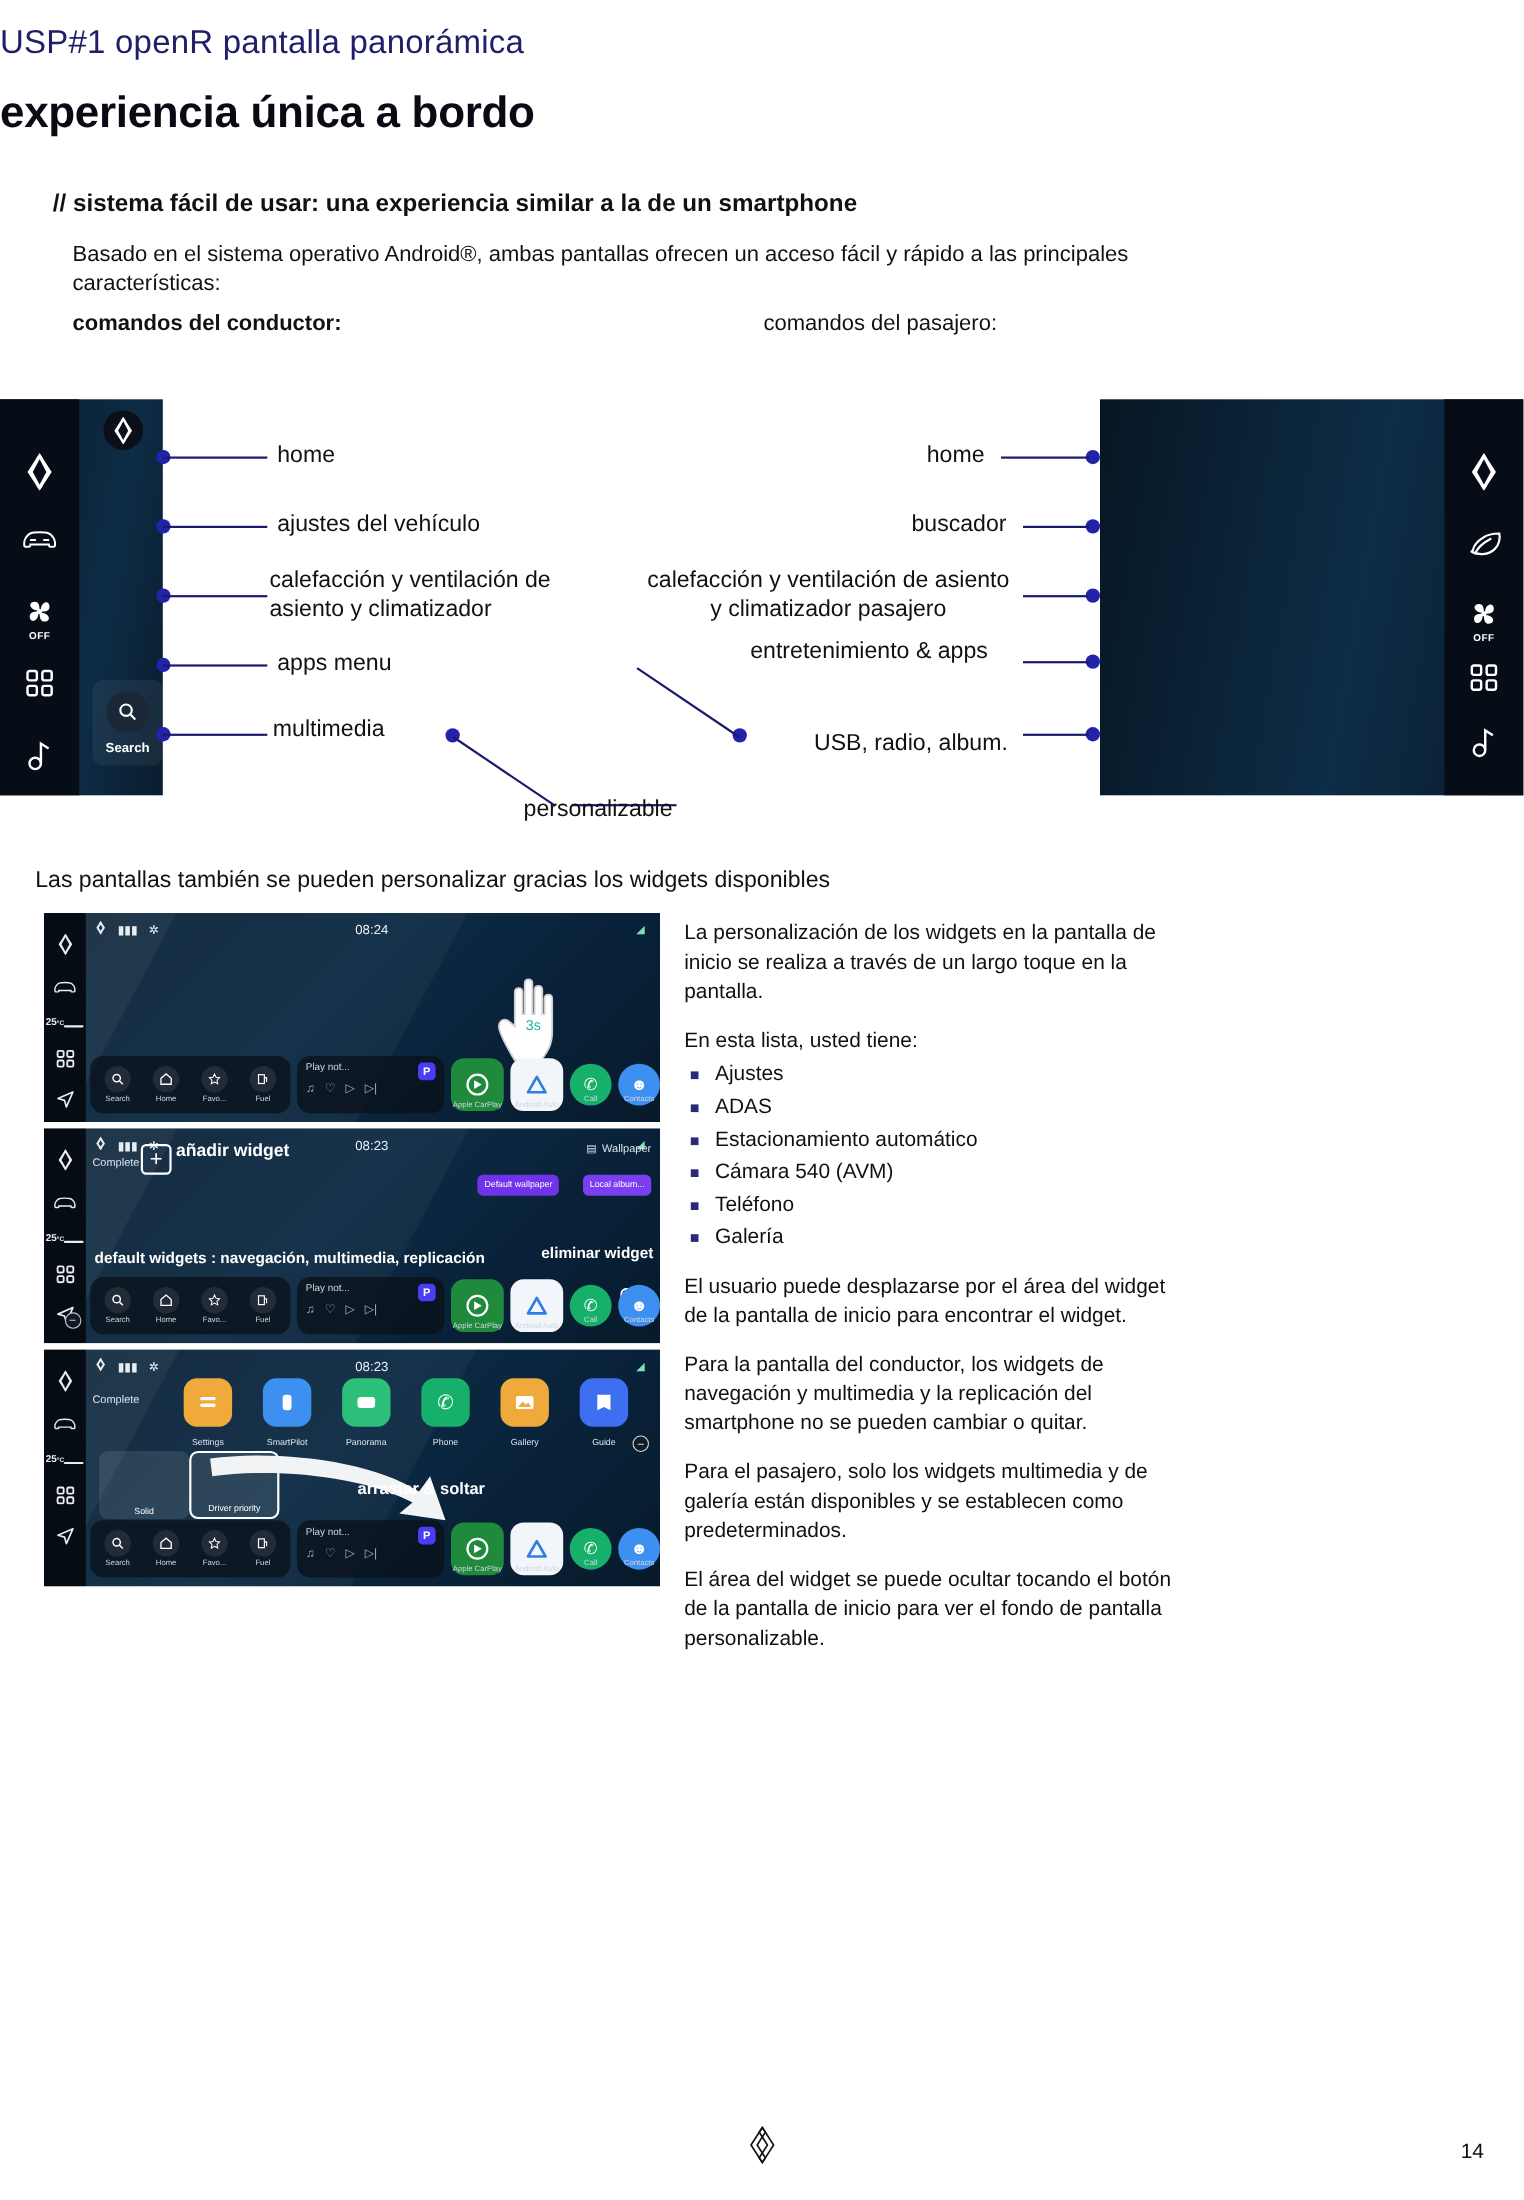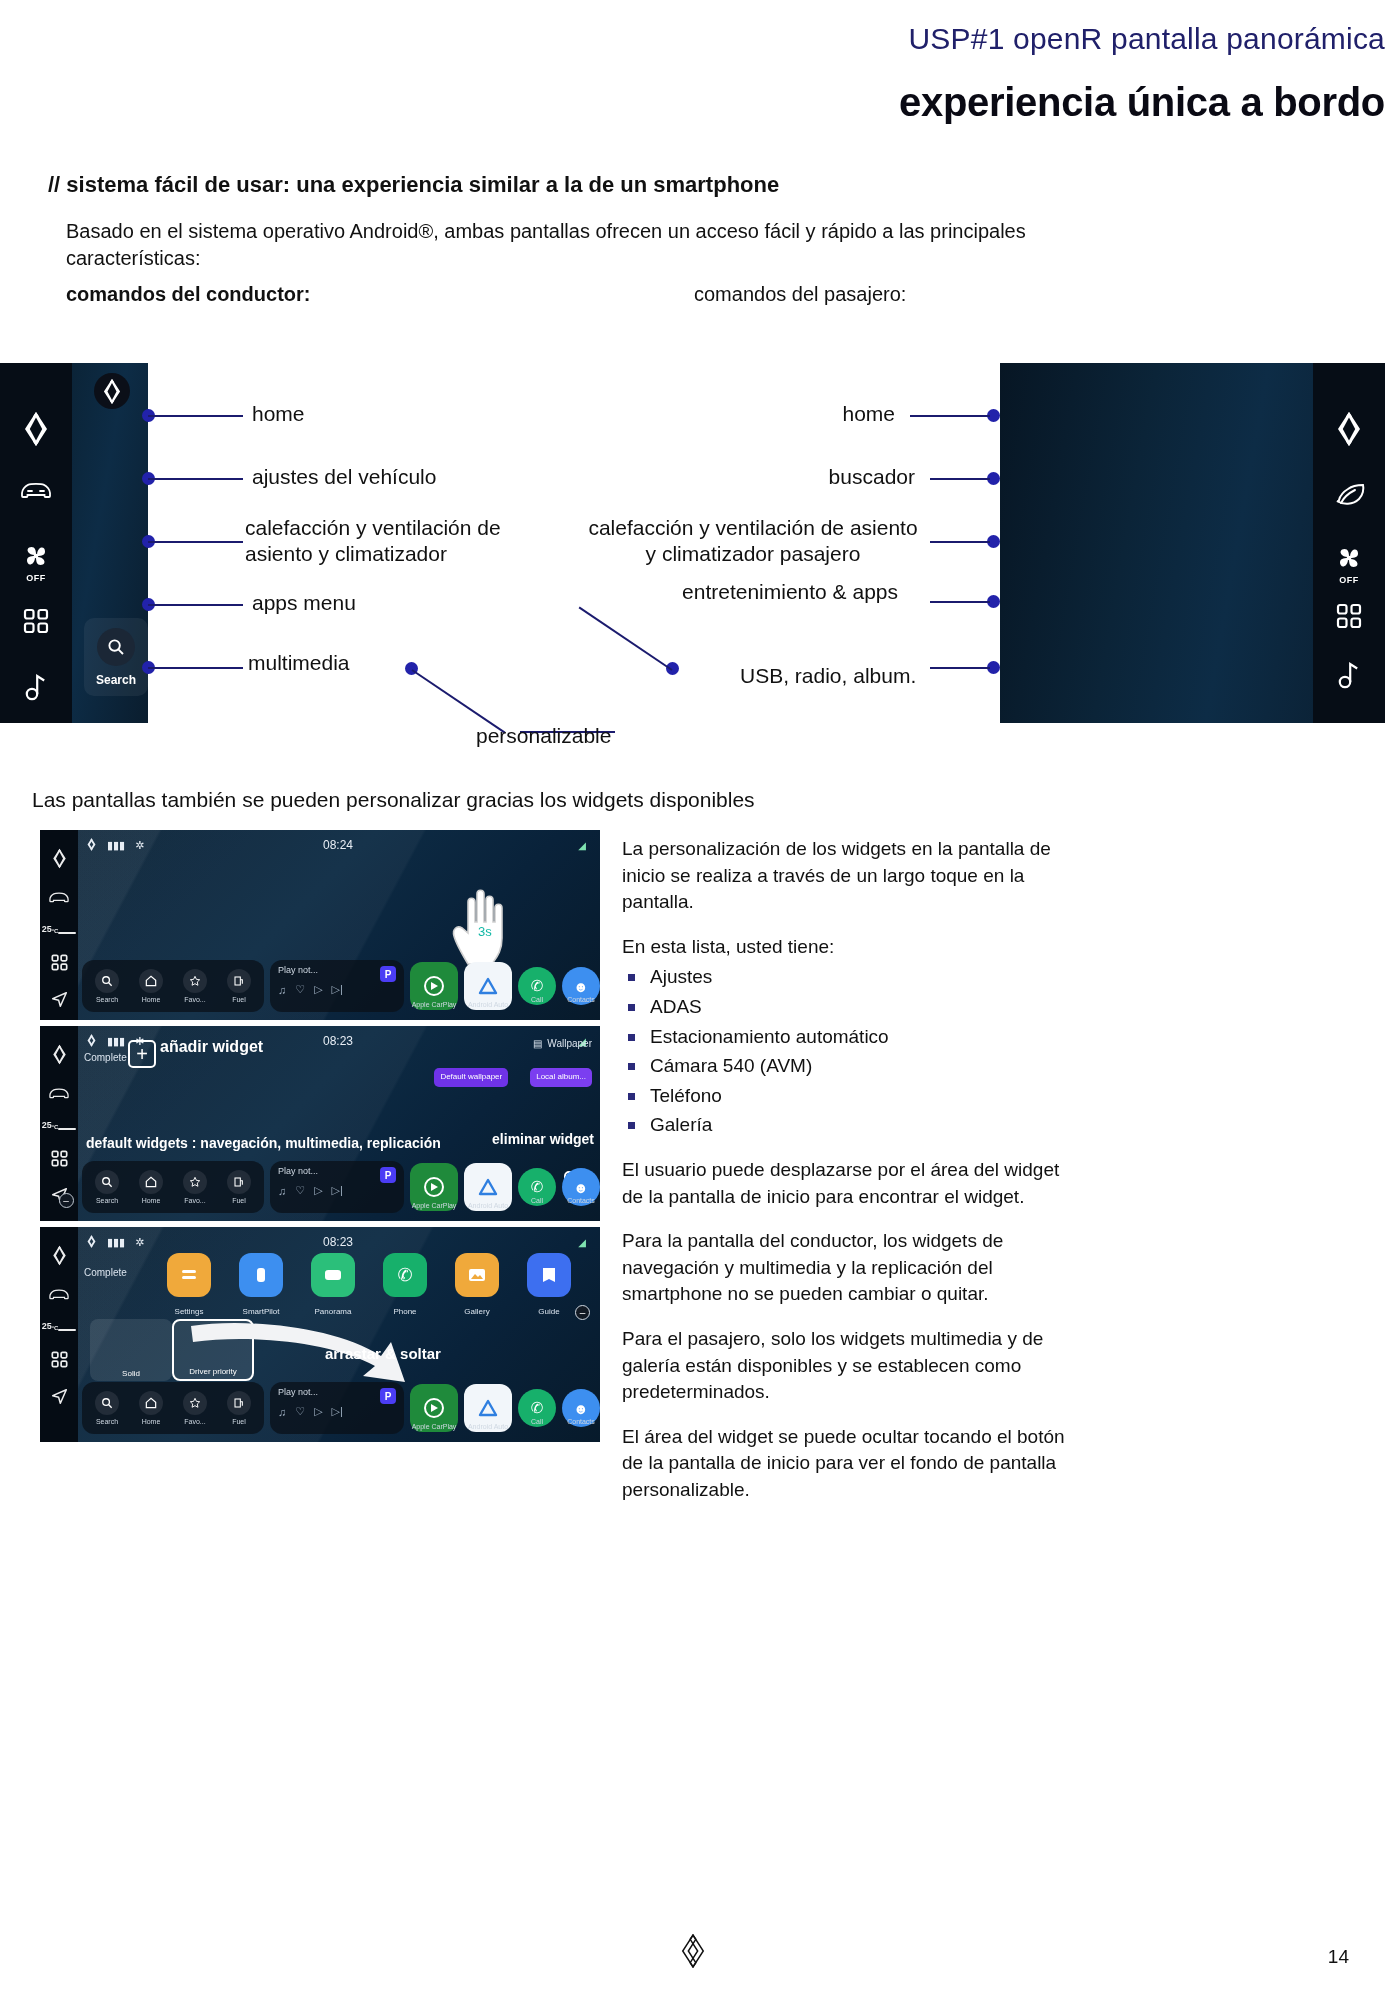--- a/index.html
+++ b/index.html
@@ -8,26 +8,26 @@
     background: #ffffff;
     font-family: "Liberation Sans", sans-serif;
     color: #000;
     overflow: hidden;
   }
   .page { position: relative; width: 1385px; height: 2000px; }
 
   
   .usp-title {
     position: absolute; top: 22px; left: 0; width: 1385px;
-    text-align: right;
+    text-align: left;
     font-size: 30px; color: #20206a; letter-spacing: .2px;
   }
   .main-title {
     position: absolute; top: 80px; left: 0; width: 1385px;
-    text-align: right;
+    text-align: left;
     font-size: 40px; font-weight: bold; color: #0a0a14; letter-spacing: -.3px;
   }
   .subhead {
     position: absolute; top: 172px; left: 48px;
     font-size: 22px; font-weight: bold; color: #111;
   }
   .body-para {
     position: absolute; top: 218px; left: 66px; width: 1010px;
     font-size: 20px; line-height: 1.35; color: #111;
   }

